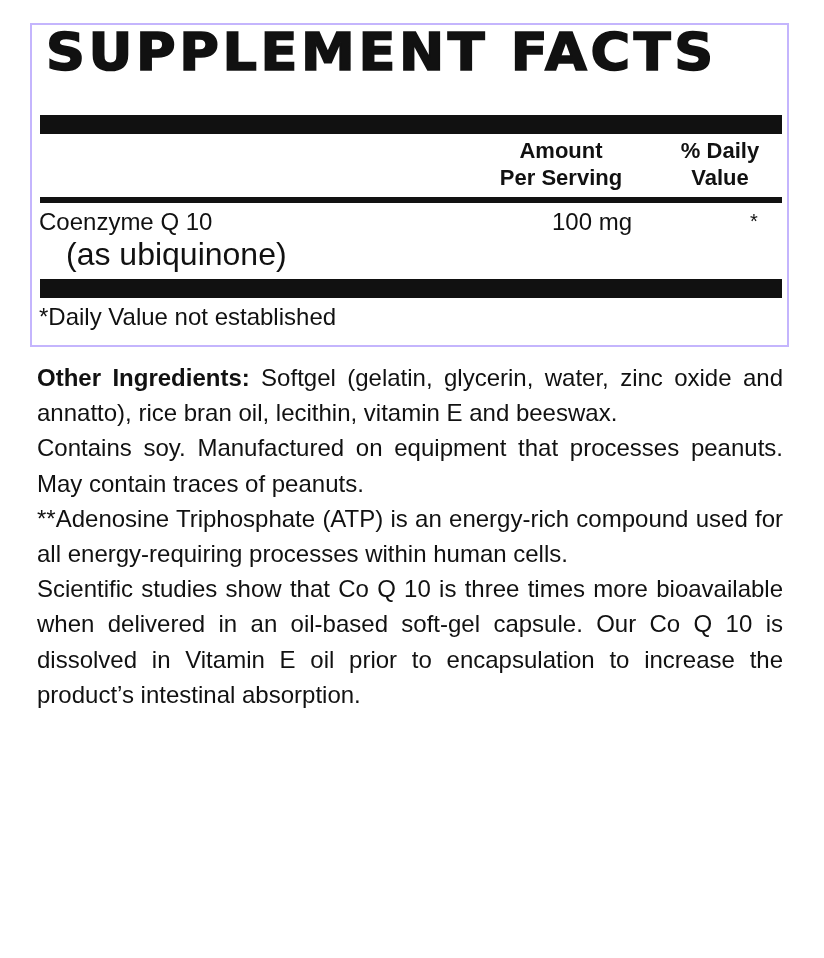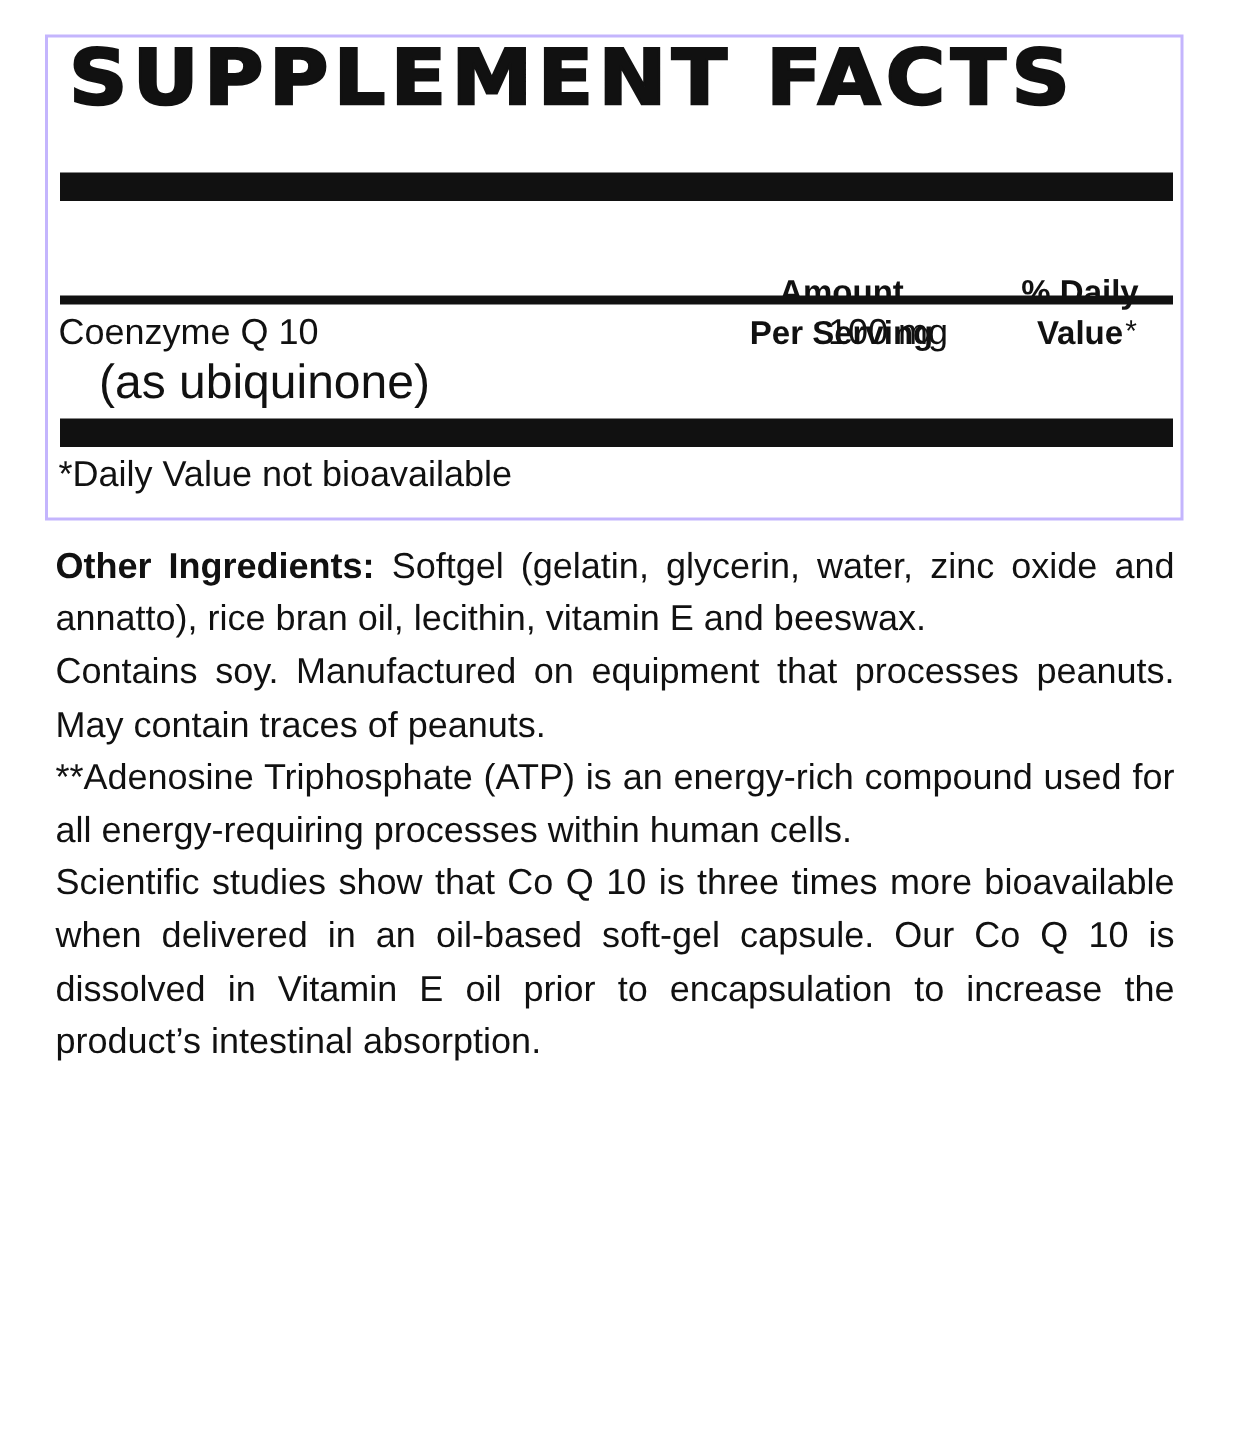--- a/index.html
+++ b/index.html
@@ -56,21 +56,20 @@
     .bar-1 { top: 90px; height: 19px; }
     .bar-2 { top: 172px; height: 6px; }
     .bar-3 { top: 254px; height: 19px; }
     .col-head {
       position: absolute;
       font-weight: bold;
       font-size: 22px;
       line-height: 27px;
       text-align: center;
       white-space: nowrap;
-      margin-top: 44px;
     }
     .col-amount { left: 458px; top: 112px; width: 142px; }
     .col-dv { left: 637px; top: 112px; width: 102px; }
     .col-head span { display: block; }
     .ingredient-name {
       position: absolute;
       left: 7px;
       top: 181px;
       font-size: 24px;
       line-height: 32px;
@@ -143,21 +142,21 @@
 
   <div class="bar-thick bar-2"></div>
 
   <div class="ingredient-name">Coenzyme Q 10</div>
   <div class="ingredient-sub">(as ubiquinone)</div>
   <div class="ingredient-amount">100 mg</div>
   <div class="ingredient-dv">*</div>
 
   <div class="bar-thick bar-3"></div>
 
-  <div class="footnote">*Daily Value not bioavailable</div>
+  <div class="footnote">*Daily Value not established</div>
 </div>
 
 <div class="body-text">
   <p><span class="label-bold">Other Ingredients:</span><span> Softgel (gelatin, glycerin, water, zinc oxide and annatto), rice bran oil, lecithin, vitamin E and beeswax.</span></p>
   <p>Contains soy. Manufactured on equipment that processes peanuts. May contain traces of peanuts.</p>
   <p>**Adenosine Triphosphate (ATP) is an energy-rich compound used for all energy-requiring processes within human cells.</p>
   <p>Scientific studies show that Co Q 10 is three times more bioavailable when delivered in an oil-based soft-gel capsule. Our Co Q 10 is dissolved in Vitamin E oil prior to encapsulation to increase the product’s intestinal absorption.</p>
 </div>
 
 </body></html>

